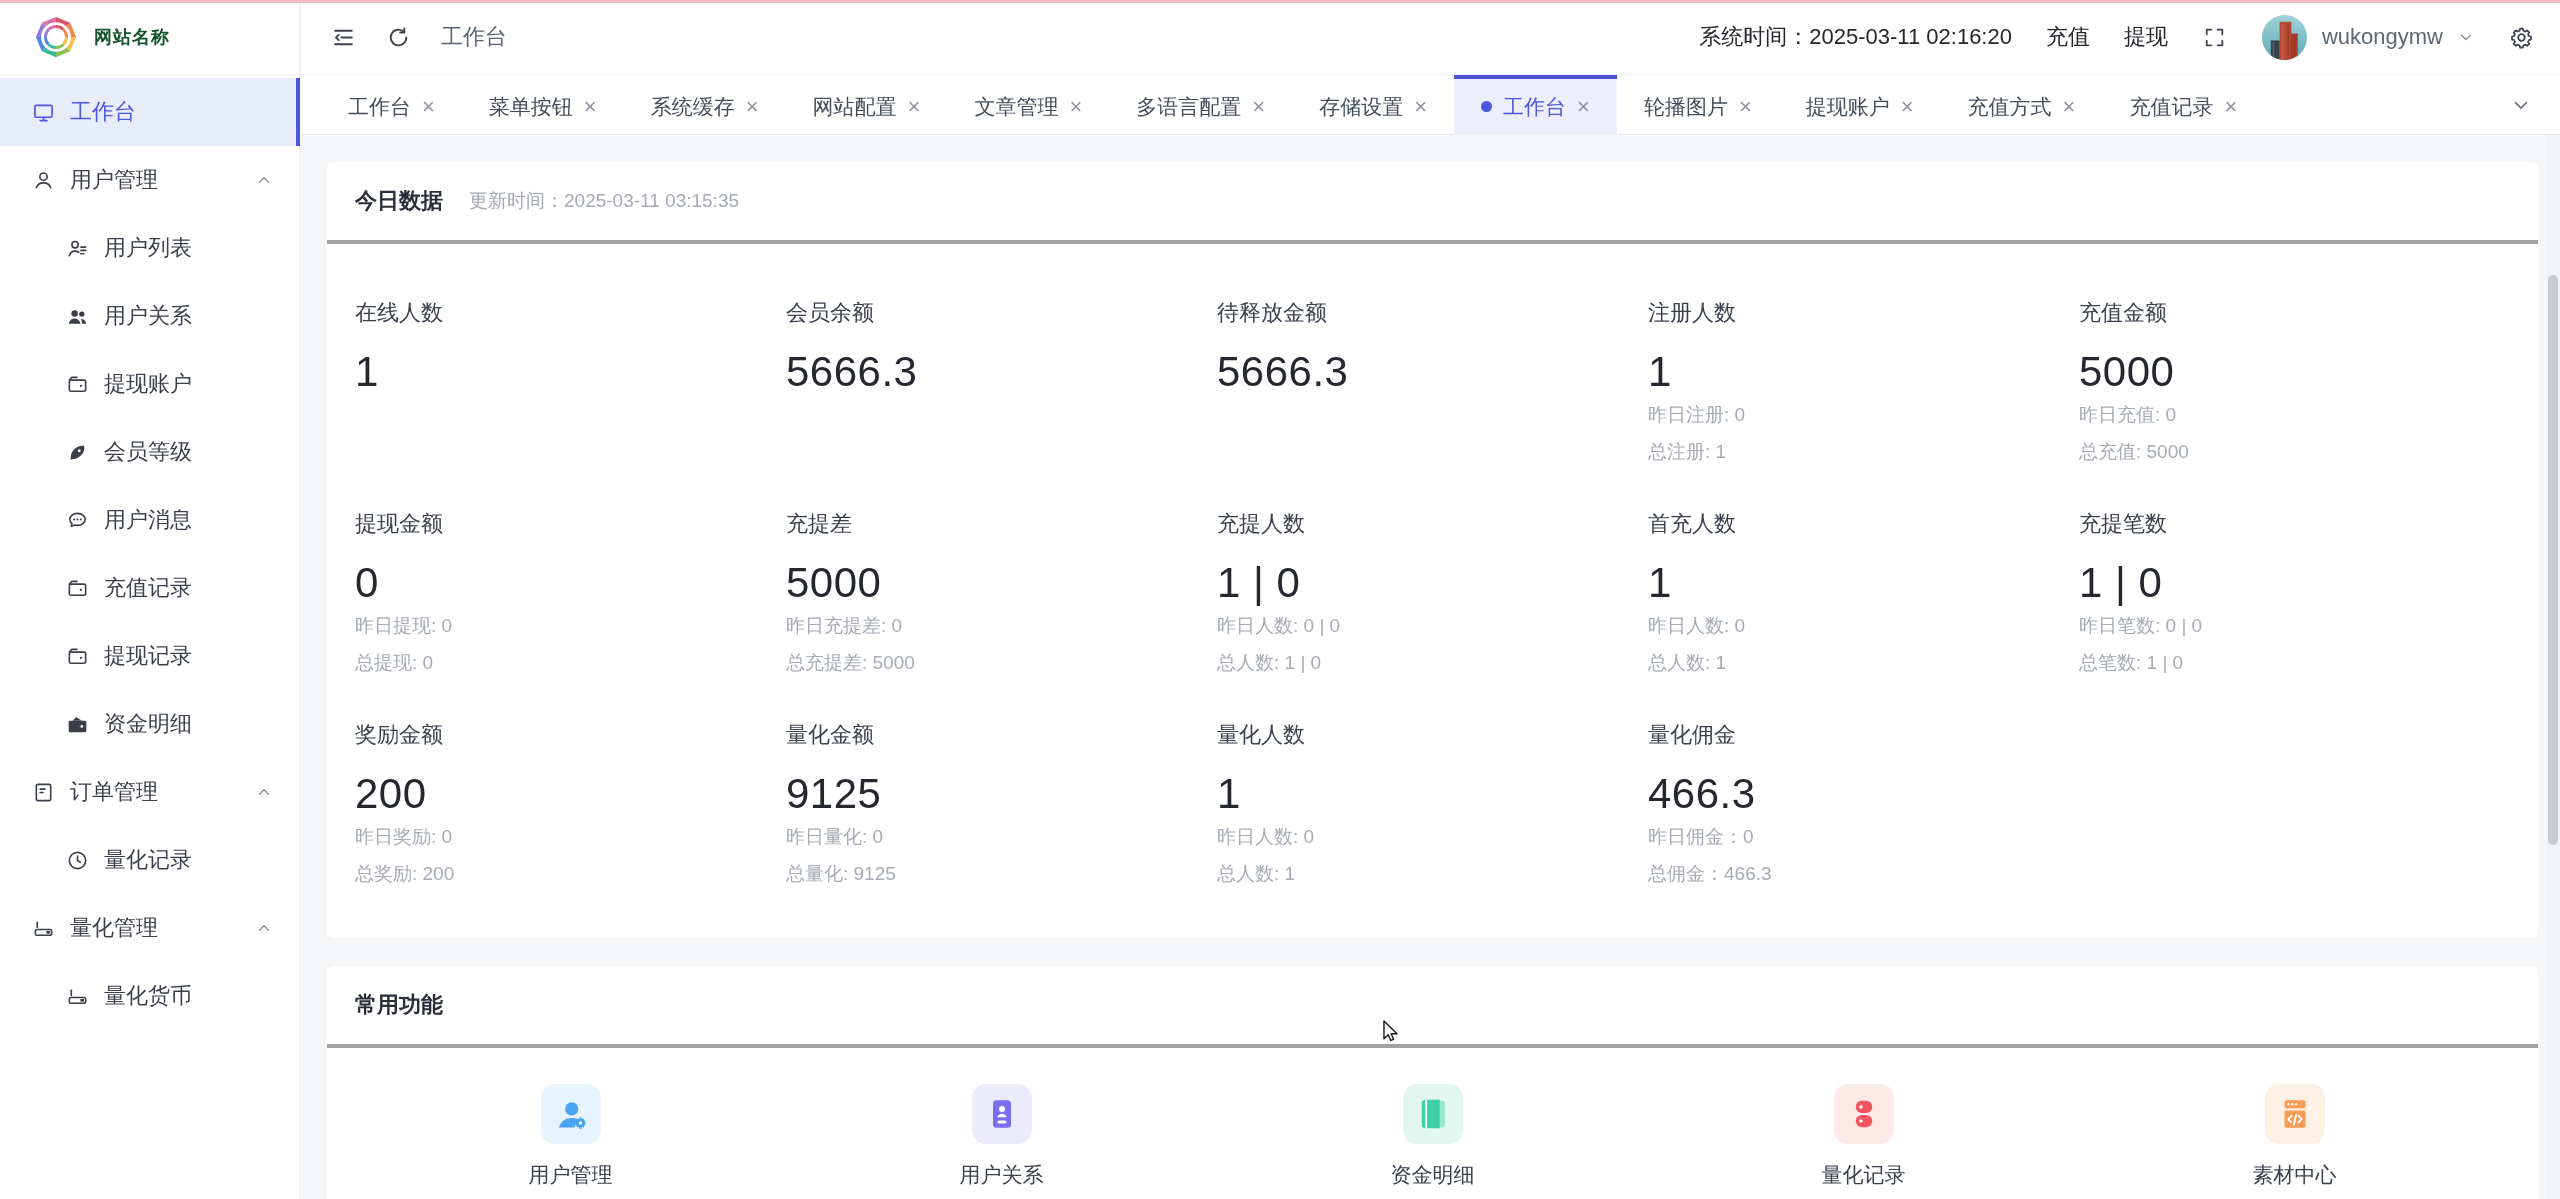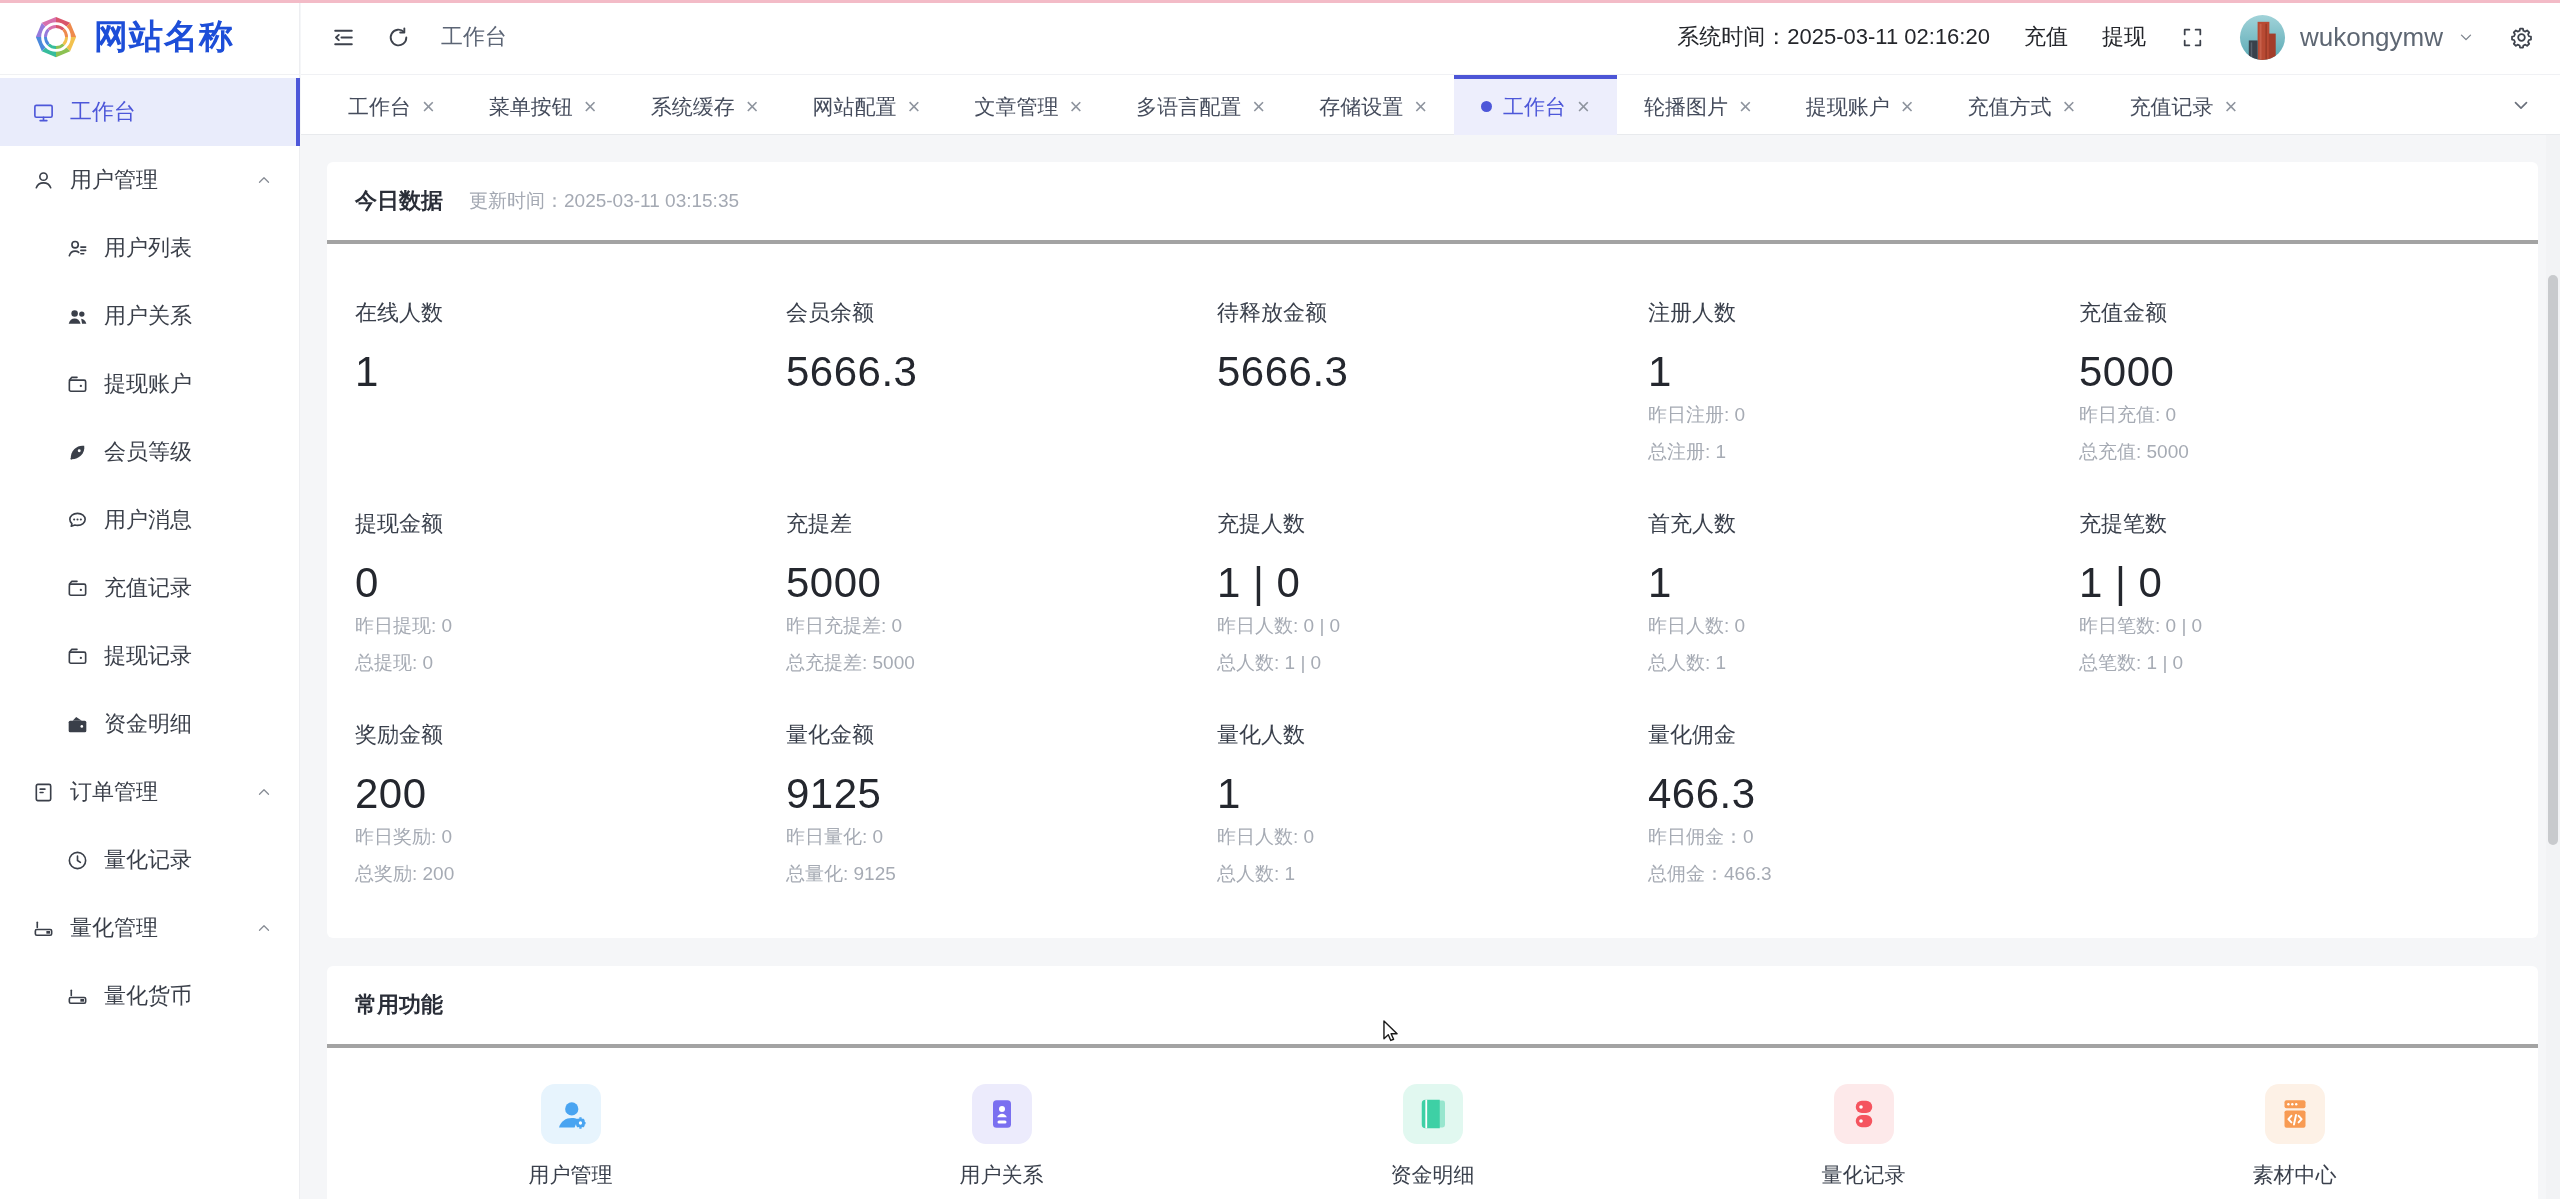--- a/index.html
+++ b/index.html
@@ -6,21 +6,21 @@
   body{font-family:"Liberation Sans","DejaVu Sans",sans-serif;background:#e9eaec;}
   .app{position:relative;width:2560px;height:1199px;background:#f5f6f8;overflow:hidden;}
 
   
   .progress{position:absolute;left:0;top:0;width:2560px;height:3px;z-index:60;}
 
   
   .sidebar{position:absolute;left:0;top:0;width:300px;height:1199px;background:#fff;border-right:1px solid #edeef1;box-sizing:border-box;z-index:10;}
   .logo-row{height:74px;display:flex;align-items:center;gap:15px;padding-left:33px;border-bottom:1px solid #f0f1f3;cursor:pointer;}
   .logo-mark{width:46px;height:46px;flex:0 0 auto;}
-  .brand{font-size:34px;font-weight:700;color:#1d4ed8;letter-spacing:1px;font-family:Liberation Mono, monospace;}
+  .brand{font-size:18px;font-weight:700;color:#14532d;letter-spacing:1px;font-family:Liberation Mono, monospace;}
   .menu{padding-top:3px;}
   .menu-item{position:relative;height:68px;display:flex;align-items:center;gap:15px;padding-left:32px;font-size:22px;color:#3a3f49;cursor:pointer;box-sizing:border-box;}
   .menu-item.sub{padding-left:66px;}
   .menu-item .ic{width:23px;height:23px;flex:0 0 auto;}
   .menu .ic{fill:none;stroke:currentColor;stroke-width:1.7;stroke-linecap:round;stroke-linejoin:round;}
   .menu .ic .fil{fill:currentColor;stroke:none;}
   .menu-item .chev{position:absolute;right:26px;width:18px;height:18px;color:#878c95;}
   .menu-item.active{background:#e9ecfb;color:#4d57d9;}
   .menu-item.active::after{content:"";position:absolute;right:-1px;top:0;bottom:0;width:4px;background:#4d57d9;}
 
@@ -28,21 +28,21 @@
   .topbar{position:absolute;left:301px;top:0;width:2259px;height:75px;background:#fff;border-bottom:1px solid #f0f1f4;display:flex;align-items:center;box-sizing:border-box;z-index:5;}
   .tb-left{display:flex;align-items:center;gap:30px;padding-left:30px;}
   .tb-left .ic{width:25px;height:25px;color:#3d424c;fill:none;stroke:currentColor;stroke-width:1.8;stroke-linecap:round;stroke-linejoin:round;cursor:pointer;}
   .breadcrumb{font-size:22px;color:#5c6575;}
   .tb-right{margin-left:auto;display:flex;align-items:center;gap:34px;padding-right:26px;}
   .sys-time{font-size:22px;color:#24262b;}
   .tb-btn{font-size:22px;color:#24262b;cursor:pointer;}
   .tb-right .ic{width:25px;height:25px;color:#3d424c;fill:none;stroke:currentColor;stroke-width:1.7;stroke-linecap:round;stroke-linejoin:round;cursor:pointer;}
   .user-cluster{display:flex;align-items:center;gap:14px;cursor:pointer;}
   .avatar-svg{width:47px;height:47px;}
-  .username{font-size:26px;color:#5e6773;}
+  .username{font-size:22px;color:#5e6773;}
   .user-cluster .chev-s{width:18px;height:18px;color:#7d838d;fill:none;stroke:currentColor;stroke-width:1.8;stroke-linecap:round;stroke-linejoin:round;}
 
   
   .tabbar{position:absolute;left:301px;top:75px;width:2259px;height:60px;background:#fff;border-bottom:1px solid #e8eaed;display:flex;align-items:center;padding-left:20px;box-sizing:border-box;z-index:5;}
   .tab{height:60px;display:flex;align-items:center;gap:11px;padding:0 27px;font-size:21px;color:#454c5c;cursor:pointer;box-sizing:border-box;border-top:4px solid transparent;}
   .tab .x{color:#8e949e;font-size:22px;line-height:1;}
   .tab.active{background:#edeefc;color:#4d57d9;border-top-color:#4c55d6;}
   .tab.active .dot{width:11px;height:11px;border-radius:50%;background:currentColor;}
   .tabs-dd{position:absolute;right:28px;width:22px;height:22px;color:#6a707b;fill:none;stroke:currentColor;stroke-width:1.8;stroke-linecap:round;stroke-linejoin:round;cursor:pointer;}
 

